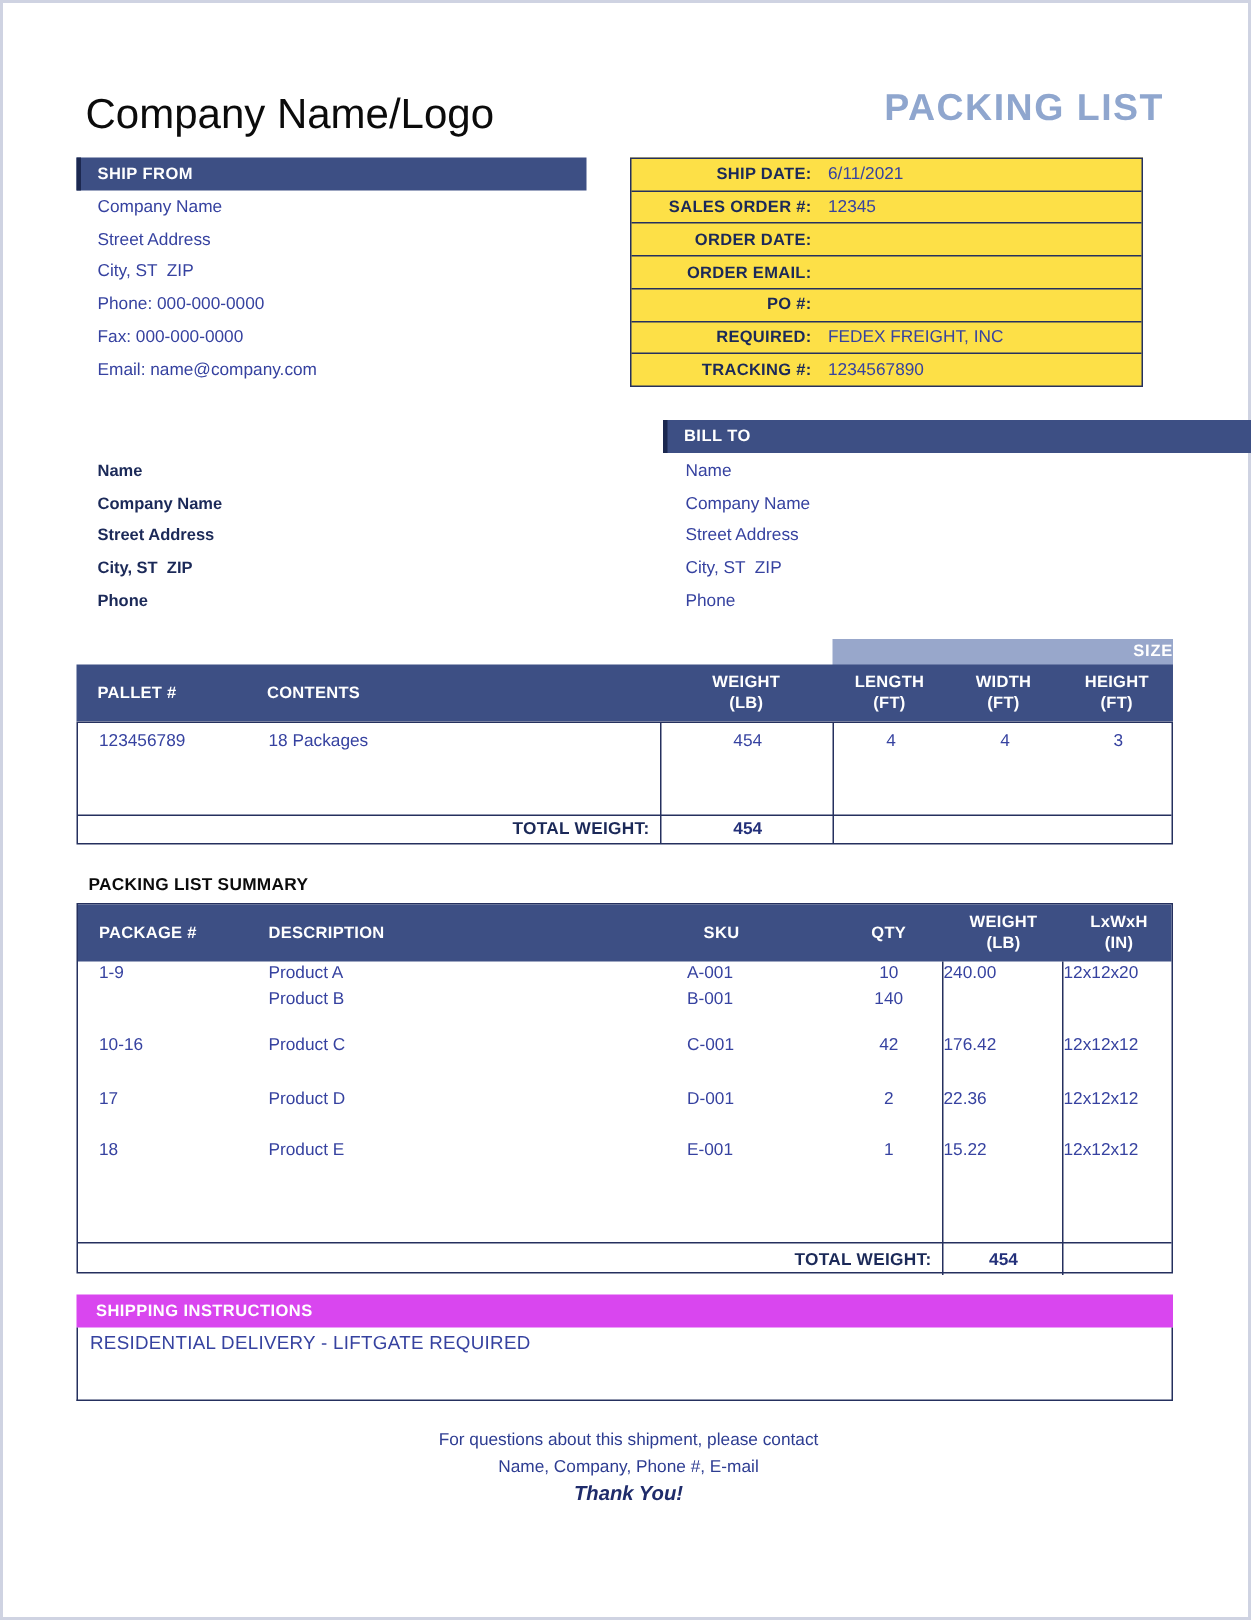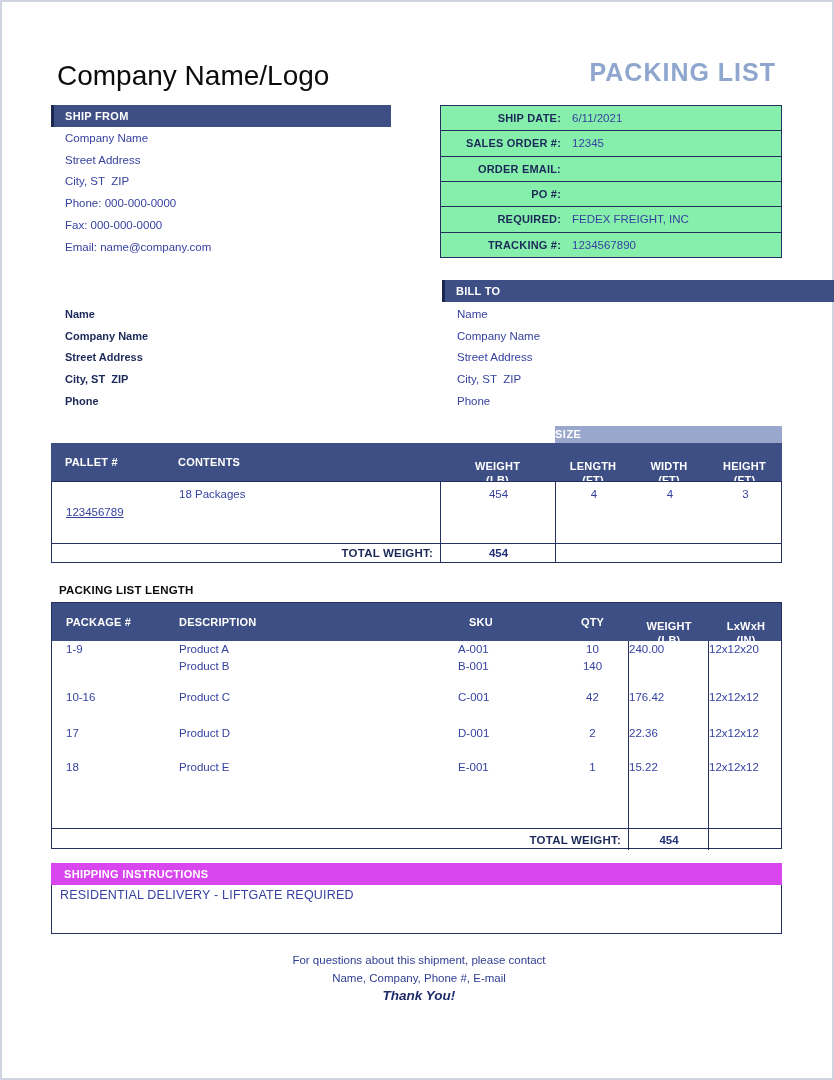--- a/index.html
+++ b/index.html
@@ -10,35 +10,35 @@
   body{width:834px;height:1080px;background:#ffffff;font-family:"Liberation Sans",sans-serif;position:relative;overflow:hidden;}
   .page{position:absolute;inset:0;background:#fff;border:2px solid #cfd3e2;box-sizing:border-box;}
   .abs{position:absolute;}
   .company{left:55px;top:58px;font-size:28px;color:#0b0b0b;letter-spacing:0px;white-space:pre;}
   .doc-title{right:56px;top:56px;font-size:25px;font-weight:bold;color:var(--title);letter-spacing:1px;white-space:pre;}
   .bar{height:22px;background:var(--navy);border-left:3px solid var(--navy-dark);box-sizing:border-box;
        color:#fff;font-weight:bold;font-size:11px;line-height:22px;padding-left:11px;letter-spacing:.3px;white-space:pre;}
   .addr .line{height:21.8px;display:flex;align-items:center;font-size:11.5px;color:var(--blue);white-space:pre-wrap;}
   .addr.bold .line{font-weight:bold;color:var(--dark);font-size:11px;}
   
-  .info-table{left:438px;top:103px;width:342px;height:153px;border:1.5px solid var(--border);box-sizing:border-box;display:flex;flex-direction:column;background:#86efac;}
+  .info-table{left:418px;top:103px;width:342px;height:153px;border:1.5px solid var(--border);box-sizing:border-box;display:flex;flex-direction:column;background:#fde047;}
   .irow{flex:1;display:flex;align-items:center;border-bottom:1.5px solid var(--border);}
   .irow:last-child{border-bottom:none;}
   .ilabel{width:120px;text-align:right;font-weight:bold;font-size:11px;color:var(--dark);white-space:pre;letter-spacing:.2px;}
   .ivalue{padding-left:11px;font-size:11.5px;color:var(--blue);white-space:pre;}
   
   .hcell{position:absolute;color:#fff;font-weight:bold;font-size:11px;letter-spacing:.2px;white-space:pre;}
   .hcell .l2{font-weight:bold;}
-  .two{text-align:center;line-height:14px;padding-top:16px;}
+  .two{text-align:center;line-height:14px;padding-top:5px;}
   .one{line-height:38px;}
   .vcell{position:absolute;font-size:11.5px;color:var(--blue);white-space:pre;}
   .ctr{text-align:center;}
   
   .ptable{left:49px;top:424px;width:731px;height:137px;}
-  .size-bar{left:504px;top:0;width:227px;height:29px;background:var(--size-bar);color:#fff;font-weight:bold;font-size:11px;text-align:left;line-height:17px;letter-spacing:.5px;}
+  .size-bar{left:504px;top:0;width:227px;height:29px;background:var(--size-bar);color:#fff;font-weight:bold;font-size:11px;text-align:right;line-height:17px;letter-spacing:.5px;}
   .phead{left:0;top:17px;width:731px;height:38px;background:var(--navy);}
   .pgrid{left:0;top:55px;width:731px;height:82px;border:1.3px solid var(--border);box-sizing:border-box;background:#fff;}
   .vline{position:absolute;width:1.3px;background:var(--border);top:0;height:100%;}
   .ptotal-line{position:absolute;left:0;top:61px;width:100%;height:1.3px;background:var(--border);}
   .tot-label{position:absolute;font-weight:bold;font-size:11.5px;color:var(--dark);letter-spacing:.2px;white-space:pre;}
   .tot-val{position:absolute;font-weight:bold;font-size:11.5px;color:#23307a;text-align:center;}
   
   .sum-title{left:57px;top:582px;font-weight:bold;font-size:11.5px;color:#0b0b0b;letter-spacing:.2px;white-space:pre;}
   .stable{left:49px;top:600px;width:731px;height:247px;border:1.3px solid var(--border);box-sizing:border-box;}
   .shead{position:absolute;left:0;top:0;width:100%;height:38px;background:var(--navy);}
@@ -77,20 +77,24 @@
   <div class="abs info-table">
     <div class="irow">
         <div class="ilabel">SHIP DATE:</div>
         <div class="ivalue">6/11/2021</div>
       </div>
     <div class="irow">
         <div class="ilabel">SALES ORDER #:</div>
         <div class="ivalue">12345</div>
       </div>
     <div class="irow">
+        <div class="ilabel">ORDER DATE:</div>
+        <div class="ivalue"></div>
+      </div>
+    <div class="irow">
         <div class="ilabel">ORDER EMAIL:</div>
         <div class="ivalue"></div>
       </div>
     <div class="irow">
         <div class="ilabel">PO #:</div>
         <div class="ivalue"></div>
       </div>
     <div class="irow">
         <div class="ilabel">REQUIRED:</div>
         <div class="ivalue">FEDEX FREIGHT, INC</div>
@@ -125,32 +129,32 @@
       <div class="hcell one" style="left:127px;">CONTENTS</div>
       <div class="hcell two" style="left:389px;width:115px;"><div>WEIGHT</div><div class="l2">(LB)</div></div>
       <div class="hcell two" style="left:504px;width:76px;"><div>LENGTH</div><div class="l2">(FT)</div></div>
       <div class="hcell two" style="left:580px;width:76px;"><div>WIDTH</div><div class="l2">(FT)</div></div>
       <div class="hcell two" style="left:656px;width:75px;"><div>HEIGHT</div><div class="l2">(FT)</div></div>
     </div>
     <div class="abs pgrid">
       <div class="vline" style="left:387.7px;"></div>
       <div class="vline" style="left:502.7px;"></div>
       <div class="ptotal-line"></div>
-      <div class="vcell" style="left:14px;top:24px;text-decoration:underline;">123456789</div>
+      <div class="vcell" style="left:14px;top:6px;">123456789</div>
       <div class="vcell" style="left:127px;top:6px;">18 Packages</div>
       <div class="vcell ctr" style="left:389px;top:6px;width:115px;">454</div>
       <div class="vcell ctr" style="left:504px;top:6px;width:76px;">4</div>
       <div class="vcell ctr" style="left:580px;top:6px;width:76px;">4</div>
       <div class="vcell ctr" style="left:656px;top:6px;width:75px;">3</div>
       <div class="tot-label" style="left:0;top:61px;width:381px;height:21px;line-height:21px;text-align:right;">TOTAL WEIGHT:</div>
       <div class="tot-val" style="left:389px;top:61px;width:115px;height:21px;line-height:21px;">454</div>
     </div>
   </div>
 
-  <div class="abs sum-title">PACKING LIST LENGTH</div>
+  <div class="abs sum-title">PACKING LIST SUMMARY</div>
   <div class="abs stable">
     <div class="shead">
       <div class="hcell one" style="left:14px;">PACKAGE #</div>
       <div class="hcell one" style="left:127px;">DESCRIPTION</div>
       <div class="hcell one ctr" style="left:389px;width:80px;">SKU</div>
       <div class="hcell one ctr" style="left:504px;width:73px;">QTY</div>
       <div class="hcell two" style="left:577px;width:80px;"><div>WEIGHT</div><div class="l2">(LB)</div></div>
       <div class="hcell two" style="left:657px;width:74px;"><div>LxWxH</div><div class="l2">(IN)</div></div>
     </div>
     <div class="vline" style="left:575.7px;top:38px;height:209px;"></div>

